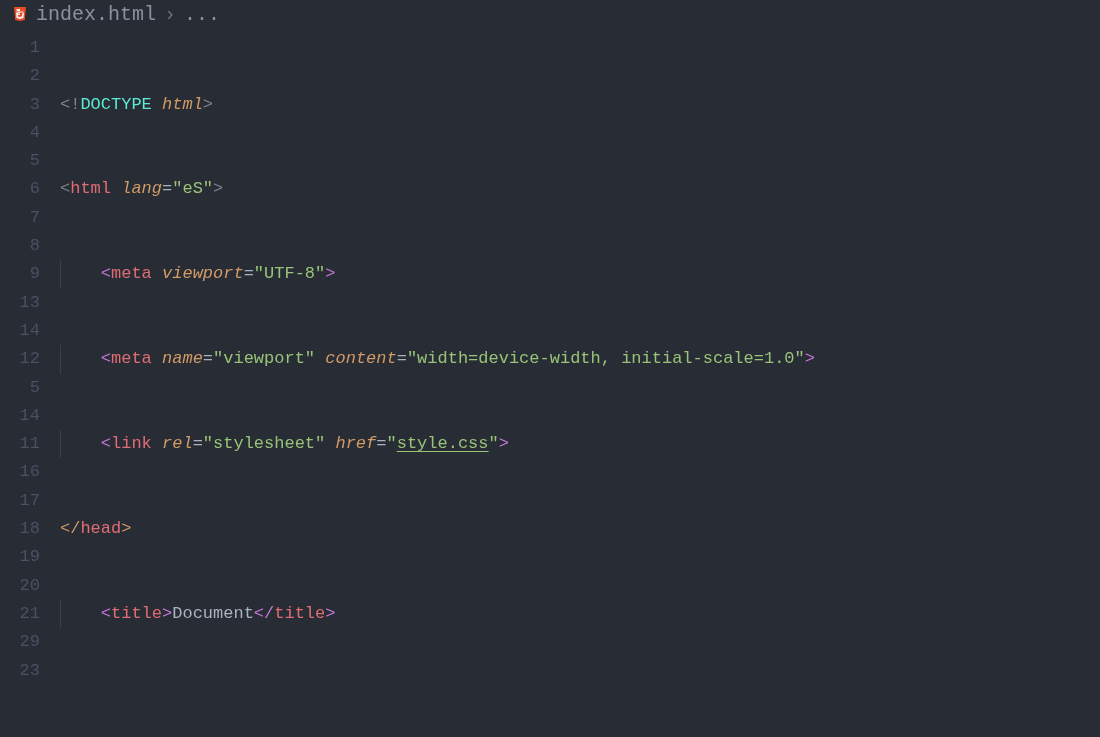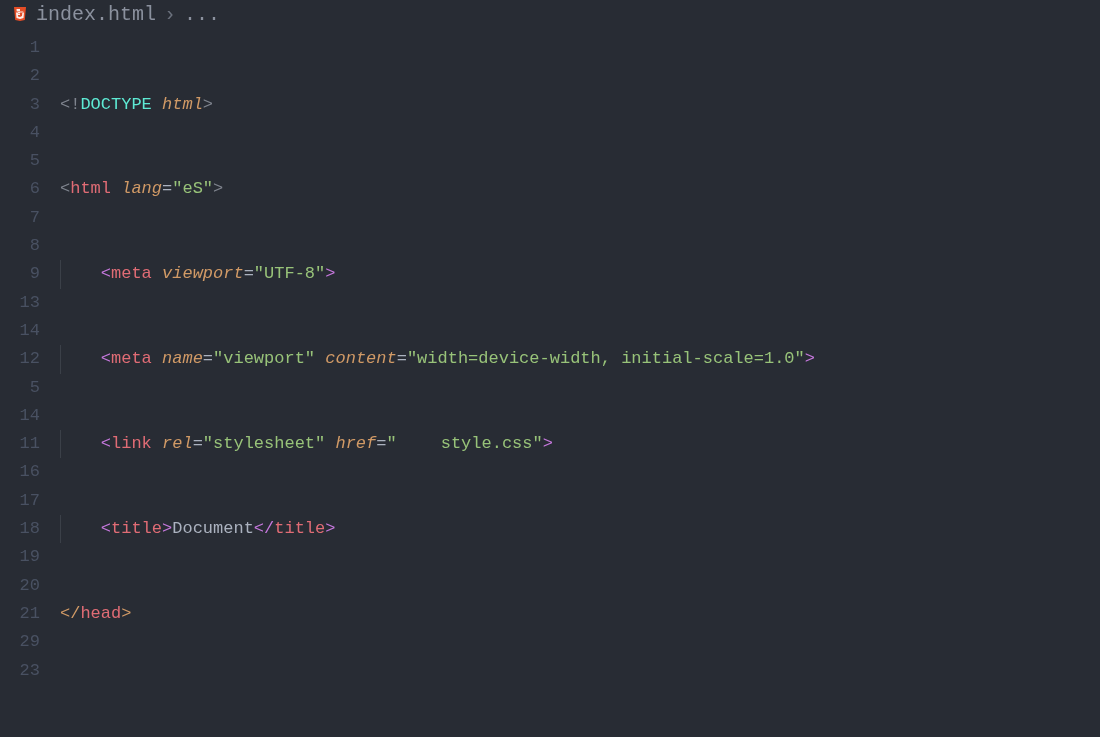--- a/index.html
+++ b/index.html
@@ -64,21 +64,21 @@
   }
   .bracket-gray { color: #7f848e; }
   .bracket-yellow { color: #d19a66; }
   .bracket-purple { color: #c678dd; }
   .doctype { color: #5eead4; }
   .attr-name { color: #d19a66; font-style: italic; }
   .tag { color: #e06c75; }
   .string { color: #98c379; }
   .attr-eq { color: #abb2bf; }
   .text { color: #abb2bf; }
-  .underline-link { text-underline-offset: 3px; margin-left: 44px; }
+  .underline-link { text-decoration: underline; text-underline-offset: 3px; }
 </style>
 </head>
 <body>
 
 <div class="breadcrumb">
   <span class="breadcrumb-icon">
     <svg width="16" height="16" viewBox="0 0 16 16">
         <path fill="#e44d26" d="M2 1l1.2 13L8 15l4.8-1L14 1H2z"></path>
         <path fill="#fff" d="M8 3v2H5.5l.2 2H8v2H5.9l.15 1.6L8 11.1v2l-3.5-1-.5-5.5h2l.1 1H8V5.5H4.7L4.5 3H8zm0 0h3.5l-.2 2H8v2h2.3l-.3 3.1L8 11.1v2l3.5-1 .5-5.5h-4V5.5h3.3L11.5 3H8z" opacity=".9"></path>
       </svg>
@@ -113,22 +113,22 @@
     <div>21</div>
     <div>29</div>
     <div>23</div>
   </div>
   <div class="code">
     <div class="code-line"><span class="bracket-gray">&lt;</span><span class="bracket-gray">!</span><span class="doctype">DOCTYPE</span><span> </span><span class="attr-name">html</span><span class="bracket-gray">&gt;</span></div>
     <div class="code-line"><span class="bracket-gray">&lt;</span><span class="tag">html</span><span> </span><span class="attr-name">lang</span><span class="attr-eq">=</span><span class="string">"eS"</span><span class="bracket-gray">&gt;</span></div>
     <div class="code-line"><span class="indent-guide" style="left:0px"></span>    <span class="bracket-purple">&lt;</span><span class="tag">meta</span><span> </span><span class="attr-name">viewport</span><span class="attr-eq">=</span><span class="string">"UTF-8"</span><span class="bracket-purple">&gt;</span></div>
     <div class="code-line"><span class="indent-guide" style="left:0px"></span>    <span class="bracket-purple">&lt;</span><span class="tag">meta</span><span> </span><span class="attr-name">name</span><span class="attr-eq">=</span><span class="string">"viewport"</span><span> </span><span class="attr-name">content</span><span class="attr-eq">=</span><span class="string">"width=device-width, initial-scale=1.0"</span><span class="bracket-purple">&gt;</span></div>
     <div class="code-line"><span class="indent-guide" style="left:0px"></span>    <span class="bracket-purple">&lt;</span><span class="tag">link</span><span> </span><span class="attr-name">rel</span><span class="attr-eq">=</span><span class="string">"stylesheet"</span><span> </span><span class="attr-name">href</span><span class="attr-eq">=</span><span class="string">"</span><span class="string underline-link">style.css</span><span class="string">"</span><span class="bracket-purple">&gt;</span></div>
+    <div class="code-line"><span class="bracket-yellow">&lt;/</span><span class="tag">head</span><span class="bracket-yellow">&gt;</span></div>
     <div class="code-line"><span class="indent-guide" style="left:0px"></span>    <span class="bracket-purple">&lt;</span><span class="tag">title</span><span class="bracket-purple">&gt;</span><span class="text">Document</span><span class="bracket-purple">&lt;/</span><span class="tag">title</span><span class="bracket-purple">&gt;</span></div>
-    <div class="code-line"><span class="bracket-yellow">&lt;/</span><span class="tag">head</span><span class="bracket-yellow">&gt;</span></div>
     
     
     
     
     
     
     
     
     
     

